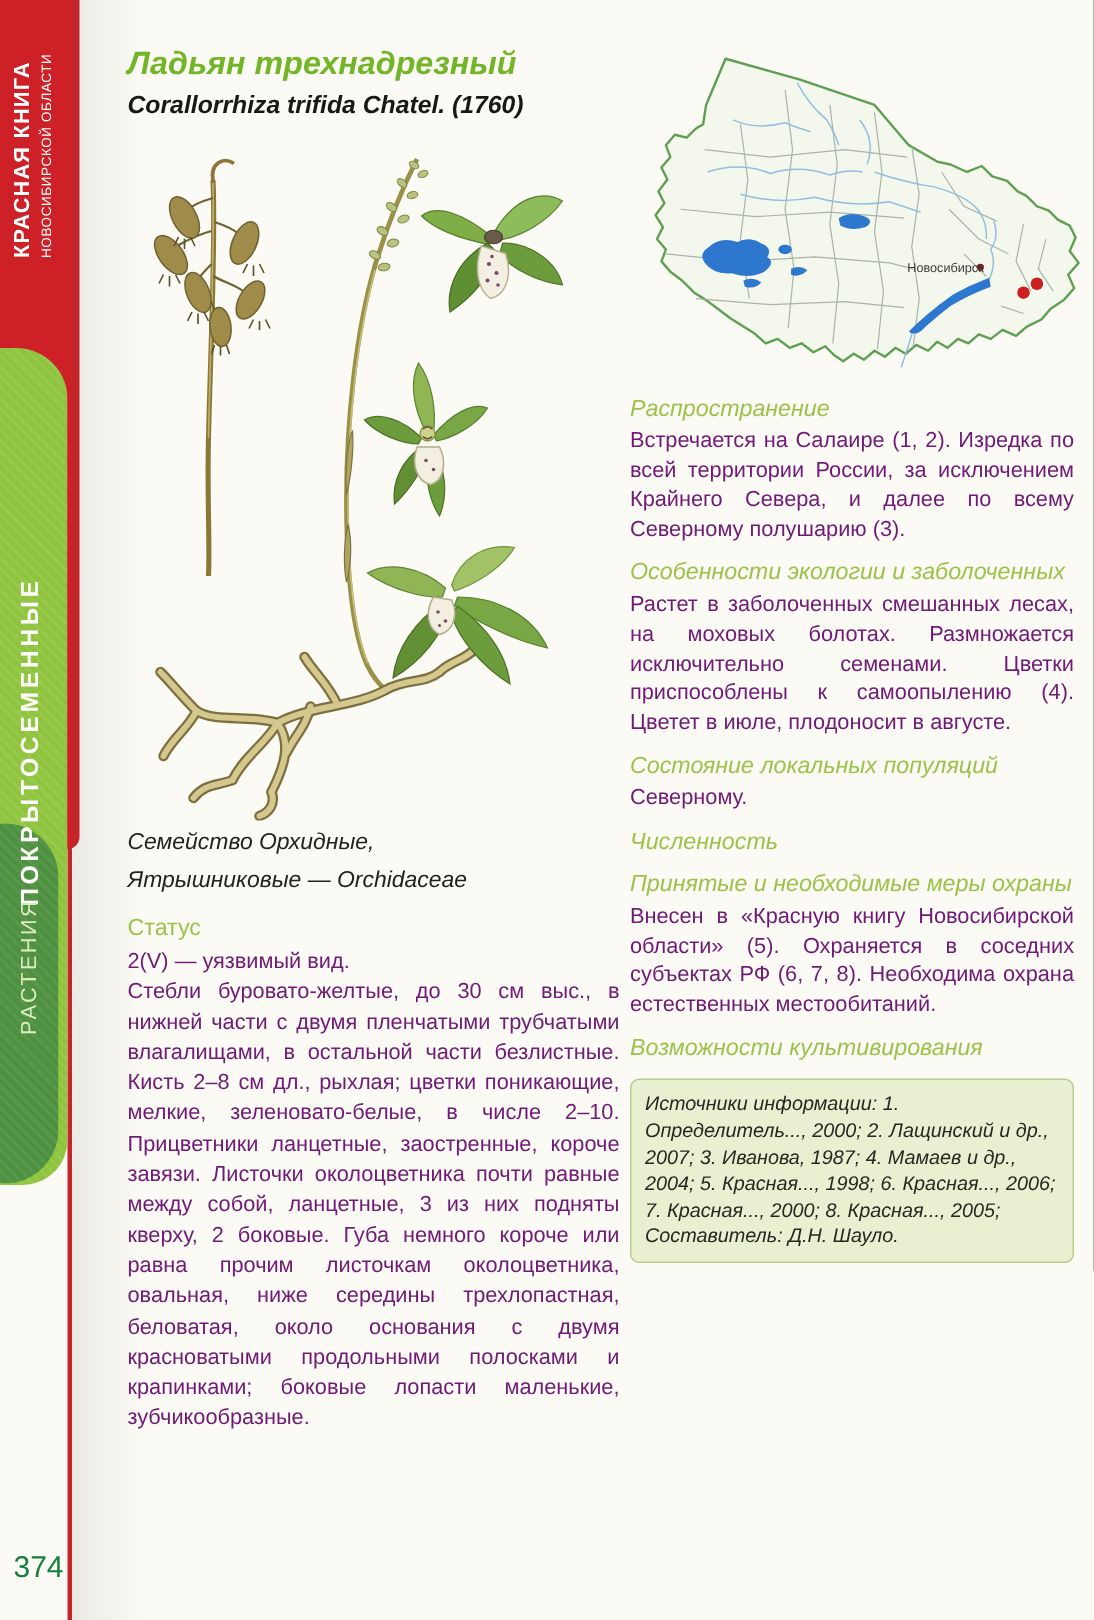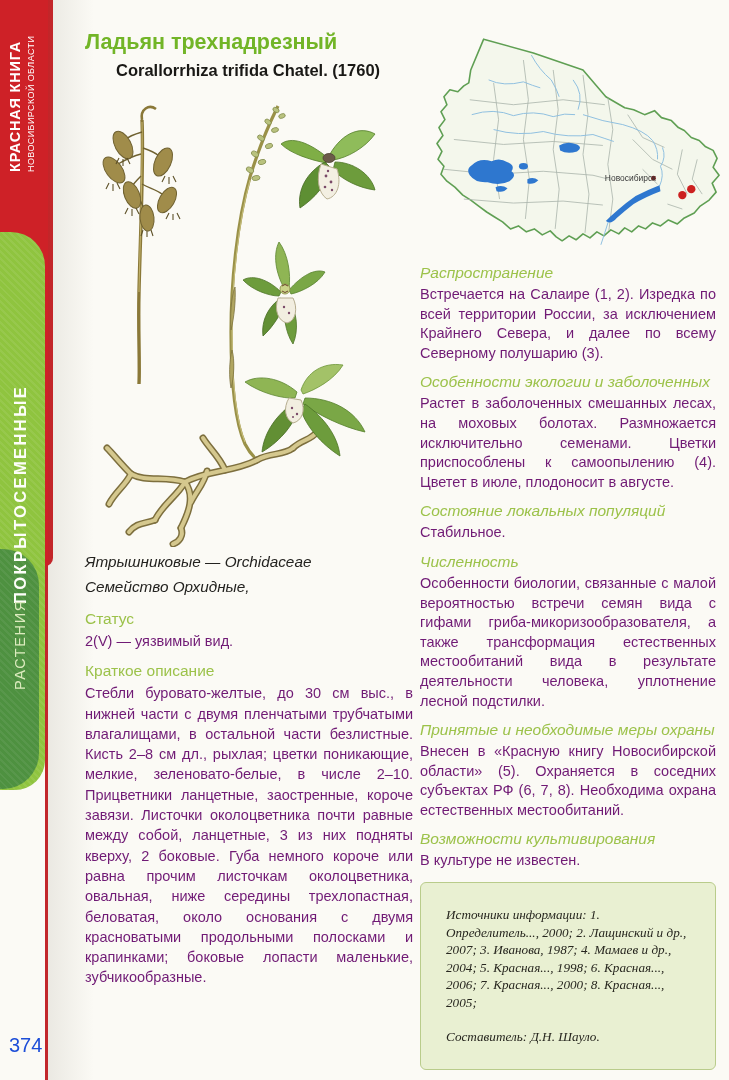--- a/index.html
+++ b/index.html
@@ -24,41 +24,41 @@
     background-image:repeating-linear-gradient(45deg,rgba(255,255,255,.06) 0 2px,transparent 2px 5px);
     background-color:#4e9140;
   }
   .v-label{position:absolute;white-space:nowrap;transform:rotate(-90deg);transform-origin:left top;}
   .red-title{left:7px;top:172px;font-size:14.5px;font-weight:bold;letter-spacing:.8px;color:#fff;}
   .red-sub{left:26px;top:172px;font-size:9px;letter-spacing:.4px;color:#fff;}
   .green-label{left:11px;top:604px;font-size:16.5px;font-weight:bold;letter-spacing:2.4px;color:#fdfef9;}
   .dark-label{left:12px;top:690px;font-size:14.5px;letter-spacing:1.6px;color:#dcebbe;}
   .spine-shade{position:absolute;left:48px;top:0;width:46px;height:1080px;
     background:linear-gradient(to right,rgba(90,80,60,.10),rgba(90,80,60,0));pointer-events:none;}
-  .page-number{position:absolute;left:9px;top:1034px;font-size:20px;color:#1d4ed8;}
-  
-  .header{position:absolute;left:85px;top:30px;width:340px;}
+  .page-number{position:absolute;left:9px;top:1034px;font-size:20px;color:#15803d;}
+  
+  .header{position:absolute;left:85px;top:30px;width:340px;font-style:italic;}
   .title{font-size:21.5px;font-weight:bold;color:#72b527;line-height:25px;}
-  .latin{font-size:16.5px;font-weight:bold;color:#191815;margin-top:6px;margin-left:31px;}
+  .latin{font-size:16.5px;font-weight:bold;color:#191815;margin-top:6px;}
   
   .illustration{position:absolute;left:85px;top:92px;width:330px;height:455px;}
   .left-col{position:absolute;left:85px;top:549px;width:328px;}
   .family{font-style:italic;font-size:15.3px;line-height:25px;color:#23221f;}
   .sec-h{font-size:15.5px;color:#9cc24a;margin:10px 0 3px 0;line-height:19px;}
   .sec-b{font-size:14.5px;line-height:20.3px;text-align:justify;color:#701a75;}
   .right-col{position:absolute;left:420px;top:20px;width:296px;}
   .map-wrap{margin-left:14px;width:298px;height:234px;}
   .right-col .sec-h{margin-top:9px;font-style:italic;}
   .right-col .sec-b{line-height:19.6px;}
   
   .sources{
     margin-top:11px;background:#e9f0d2;border:1px solid #b9cc8b;border-radius:6px;
     padding:7px 9px 8px 9px;font-style:italic;font-size:13.2px;line-height:17.6px;color:#27261f;
   }
-  .sources div{margin:16px;font-family:Liberation Serif, serif;}
+  .sources div{margin:0;}
 </style>
 </head>
 <body>
 
 <div class="page">
 
   <div class="red-line"></div>
   <div class="red-band"></div>
   <div class="band-green"></div>
   <div class="band-dark"></div>
@@ -200,25 +200,24 @@
       <path d="M204,306 C198,316 200,327 208,331 C217,329 221,318 216,308 Z" fill="#f2eee0" stroke="#b5ac8e" stroke-width="1"></path>
       <g fill="#7a4a68">
           <circle cx="207" cy="316" r="1.2"></circle>
           <circle cx="212" cy="322" r="1.2"></circle>
           <circle cx="208" cy="325" r="1"></circle>
         </g>
     </g>
   </svg>
 
   <div class="left-col">
+    <div class="family">Семейство Орхидные,</div>
     <div class="family">Ятрышниковые — Orchidaceae</div>
-    <div class="family">Семейство Орхидные,</div>
     <div class="sec-h">Статус</div>
     <div class="sec-b">2(V) — уязвимый вид.</div>
-    <div class="sec-h">Краткое описание</div>
     <div class="sec-b">Стебли буровато-желтые, до 30 см выс., в нижней части с двумя пленчатыми трубчатыми влагалищами, в остальной части безлистные. Кисть 2–8 см дл., рыхлая; цветки поникающие, мелкие, зеленовато-белые, в числе 2–10. Прицветники ланцетные, заостренные, короче завязи. Листочки околоцветника почти равные между собой, ланцетные, 3 из них подняты кверху, 2 боковые. Губа немного короче или равна прочим листочкам околоцветника, овальная, ниже середины трехлопастная, беловатая, около основания с двумя красноватыми продольными полосками и крапинками; боковые лопасти маленькие, зубчикообразные.</div>
   </div>
 
   <div class="right-col">
 
     <div class="map-wrap">
       <svg viewBox="0 0 300 235" width="298" height="234" aria-hidden="true">
 
         <path d="M35,63 L37,50 L50,19 L100,33 L150,50 L173,77 L192,88 L201,90 L212,95 L222,91 L229,98 L239,101 L246,108 L252,111 L259,118 L267,121 L273,127 L281,131 L285,139 L281,148 L287,156 L280,164 L284,173 L277,181 L268,187 L262,194 L252,199 L245,205 L236,201 L228,207 L220,204 L213,210 L206,207 L199,213 L192,209 L186,215 L178,211 L171,217 L164,213 L157,219 L150,215 L143,221 L136,217 L129,222 L123,218 L117,212 L109,216 L101,210 L93,213 L85,207 L77,210 L69,203 L61,198 L53,193 L45,187 L37,181 L29,176 L21,168 L13,162 L7,155 L10,147 L4,140 L8,132 L3,124 L9,116 L5,108 L11,100 L7,92 L13,85 L10,77 L16,70 L24,72 L30,66 Z" fill="#f4f7ec" stroke="#5f9f53" stroke-width="1.6" stroke-linejoin="round"></path>
 
@@ -271,31 +270,29 @@
       </svg>
     </div>
 
     <div class="sec-h">Распространение</div>
     <div class="sec-b">Встречается на Салаире (1, 2). Изредка по всей территории России, за исключением Крайнего Севера, и далее по всему Северному полушарию (3).</div>
 
     <div class="sec-h">Особенности экологии и заболоченных</div>
     <div class="sec-b">Растет в заболоченных смешанных лесах, на моховых болотах. Размножается исключительно семенами. Цветки приспособлены к самоопылению (4). Цветет в июле, плодоносит в августе.</div>
 
     <div class="sec-h">Состояние локальных популяций</div>
-    <div class="sec-b">Стабильное.</div>
+    <div class="sec-b">Северному.</div>
 
     <div class="sec-h">Численность</div>
 
-    <div class="sec-b">Особенности биологии, связанные с малой вероятностью встречи семян вида с гифами гриба-микоризообразователя, а также трансформация естественных местообитаний вида в результате деятельности человека, уплотнение лесной подстилки.</div>
 
     <div class="sec-h">Принятые и необходимые меры охраны</div>
     <div class="sec-b">Внесен в «Красную книгу Новосибирской области» (5). Охраняется в соседних субъектах РФ (6, 7, 8). Необходима охрана естественных местообитаний.</div>
 
     <div class="sec-h">Возможности культивирования</div>
-    <div class="sec-b">В культуре не известен.</div>
 
     <div class="sources">
       <div>Источники информации: 1. Определитель..., 2000; 2. Лащинский и др., 2007; 3. Иванова, 1987; 4. Мамаев и др., 2004; 5. Красная..., 1998; 6. Красная..., 2006; 7. Красная..., 2000; 8. Красная..., 2005;</div>
       <div>Составитель: Д.Н. Шауло.</div>
 
     </div>
   </div>
 
 </div>
 

